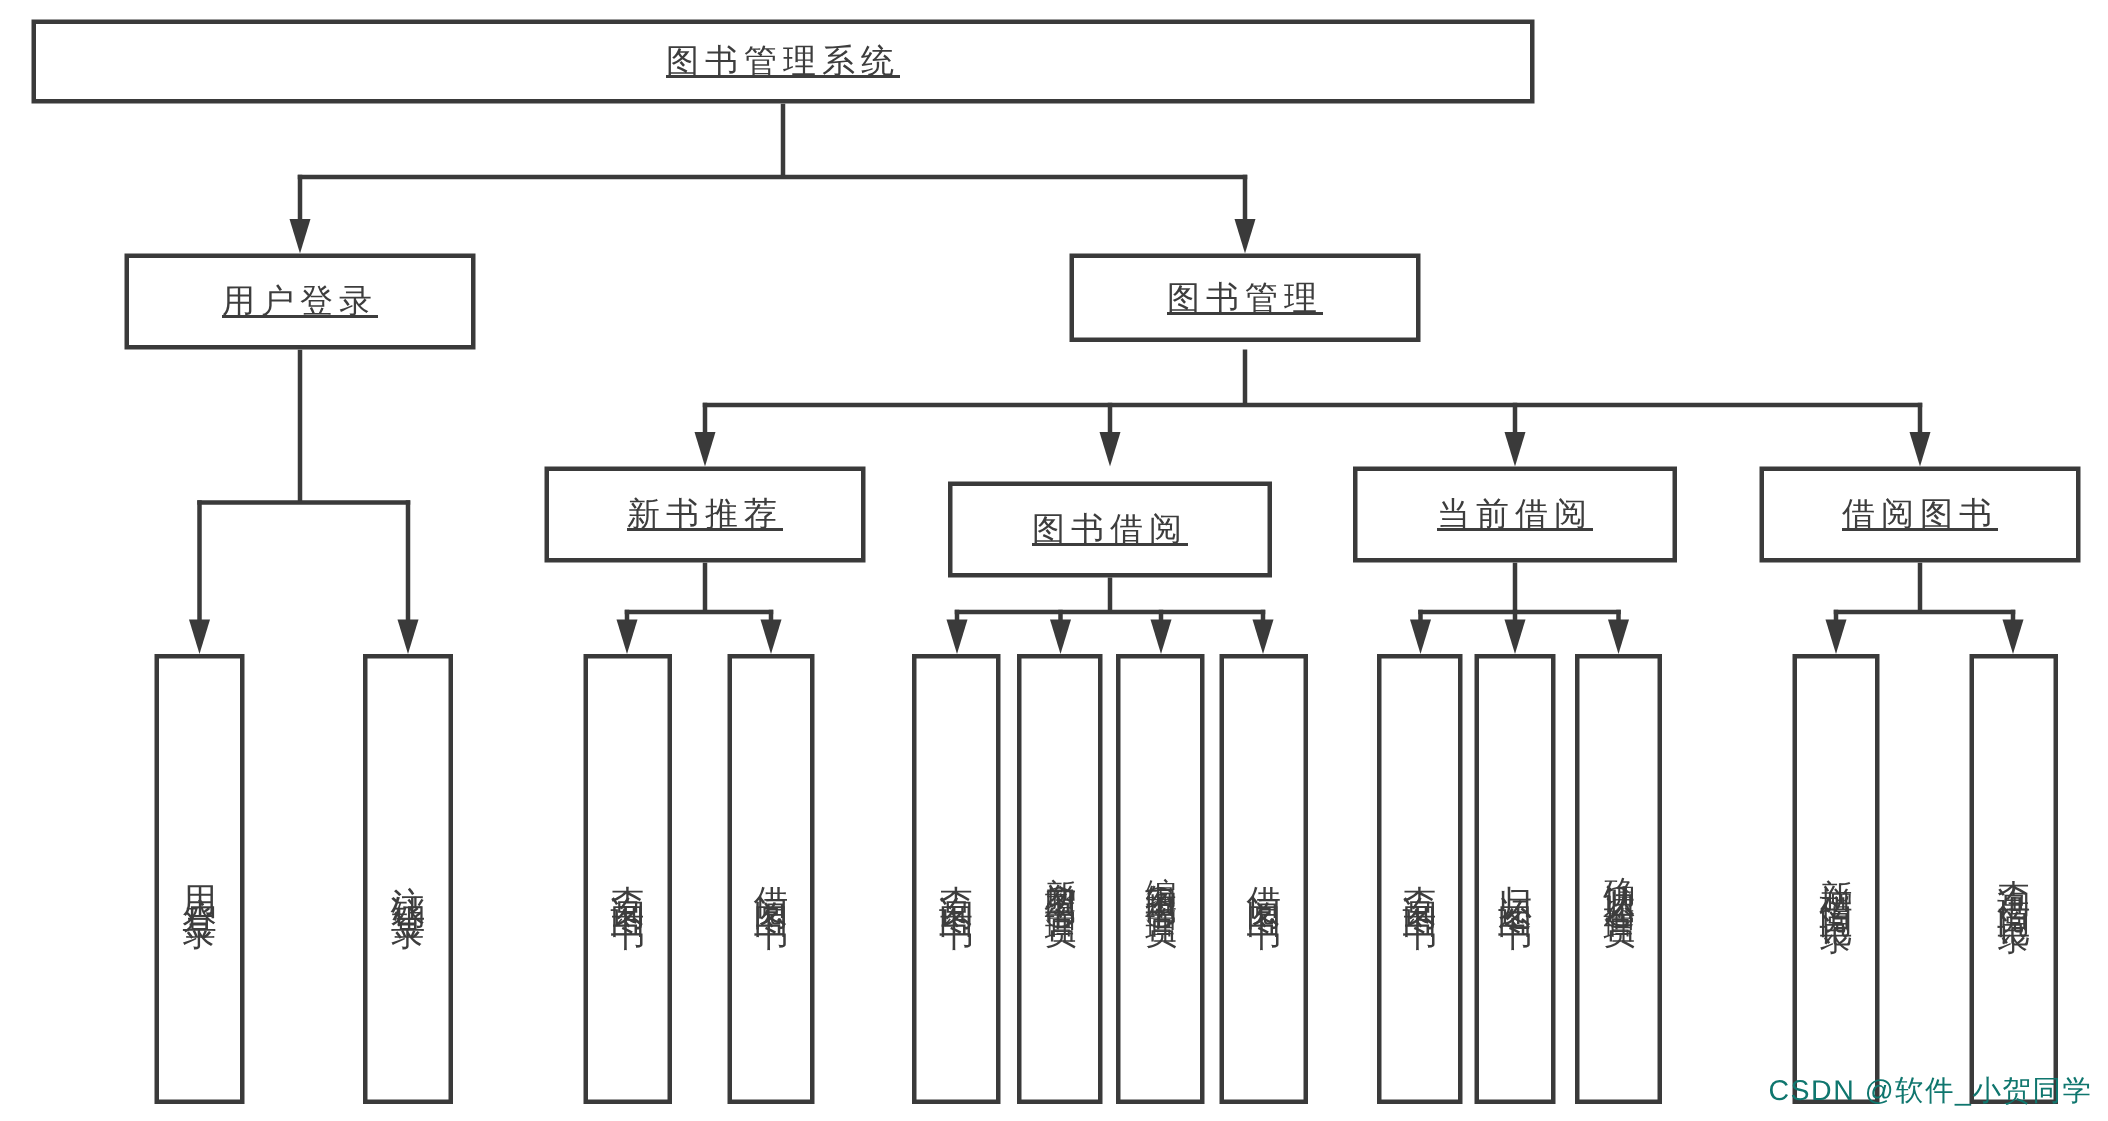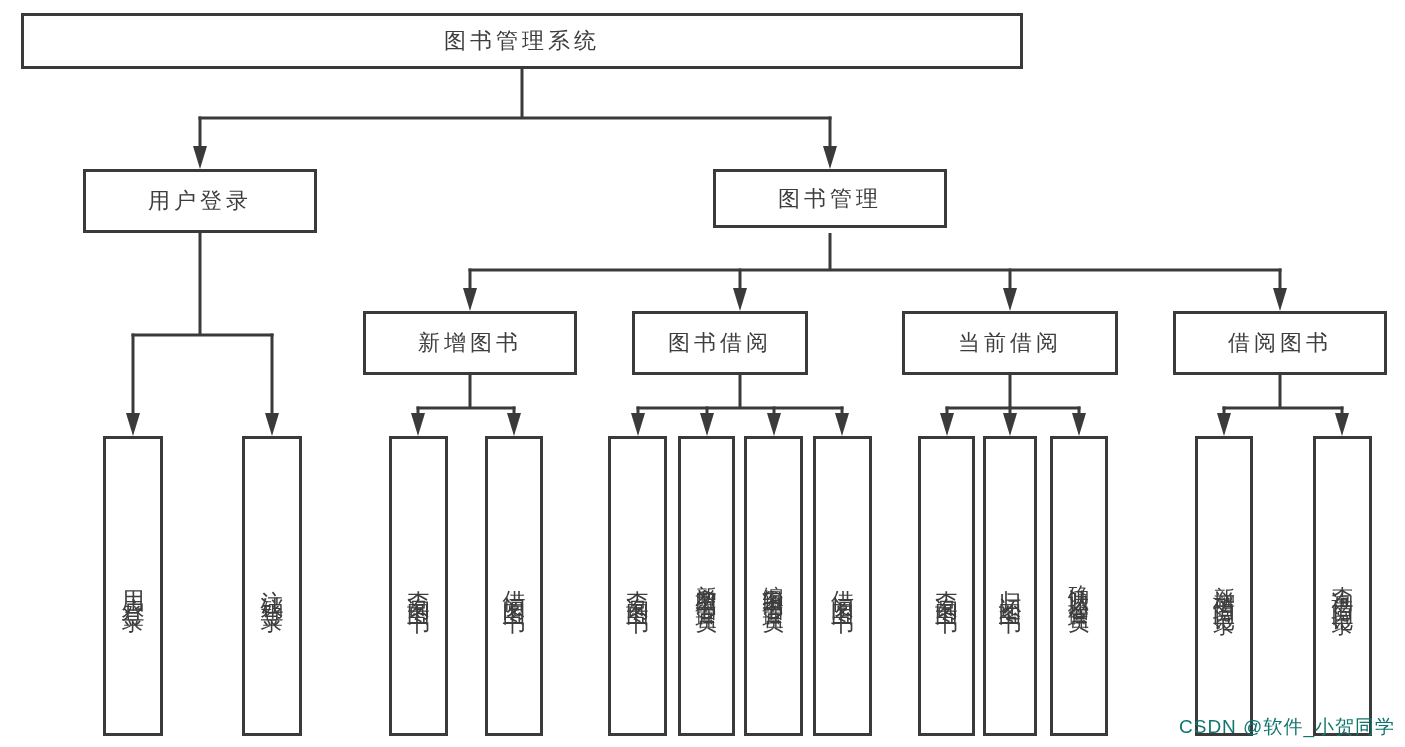--- a/index.html
+++ b/index.html
@@ -4,21 +4,21 @@
 <style>
   html,body{margin:0;padding:0;background:#fff;}
   #canvas{
     position:relative;width:1405px;height:747px;background:#ffffff;
     font-family:"Liberation Sans", sans-serif;overflow:hidden;
   }
   #wires{position:absolute;left:0;top:0;width:1405px;height:747px;}
   .node{
     position:absolute;box-sizing:border-box;background:#ffffff;
     border:3px solid #3a3a3a;display:flex;align-items:center;justify-content:center;
-    color:#3d3d3d;font-size:22px;letter-spacing:4px;white-space:nowrap;
+    color:#3d3d3d;font-size:22px;letter-spacing:4px;white-space:nowrap;text-decoration:underline;
   }
   .vnode{
     position:absolute;box-sizing:border-box;background:#ffffff;
     border:3px solid #3a3a3a;display:flex;align-items:center;justify-content:center;
     color:#3d3d3d;font-size:23px;
   }
   .vnode span{
     writing-mode:vertical-rl;letter-spacing:7px;line-height:1;display:block;
   }
   #watermark{
@@ -95,22 +95,22 @@
       <polygon points="1217,413 1231,413 1224,436"></polygon>
       <polygon points="1335,413 1349,413 1342,436"></polygon>
     </g>
   </svg>
 
   <div class="node" style="left:21px;top:13px;width:1002px;height:56px;">图书管理系统</div>
 
   <div class="node" style="left:83px;top:169px;width:234px;height:64px;">用户登录</div>
   <div class="node" style="left:713px;top:169px;width:234px;height:59px;">图书管理</div>
 
-  <div class="node" style="left:363px;top:311px;width:214px;height:64px;">新增图书</div>
-  <div class="node" style="left:632px;top:311px;width:176px;height:64px;text-align:right;">图书借阅</div>
+  <div class="node" style="left:363px;top:311px;width:214px;height:64px;">新书推荐</div>
+  <div class="node" style="left:632px;top:321px;width:216px;height:64px;text-align:right;">图书借阅</div>
   <div class="node" style="left:902px;top:311px;width:216px;height:64px;">当前借阅</div>
   <div class="node" style="left:1173px;top:311px;width:214px;height:64px;">借阅图书</div>
 
   <div class="vnode" style="left:103px;top:436px;width:60px;height:300px;">
     <span>用户登录</span>
     </div>
   <div class="vnode" style="left:242px;top:436px;width:60px;height:300px;">
     <span>注销登录</span>
     </div>
 

